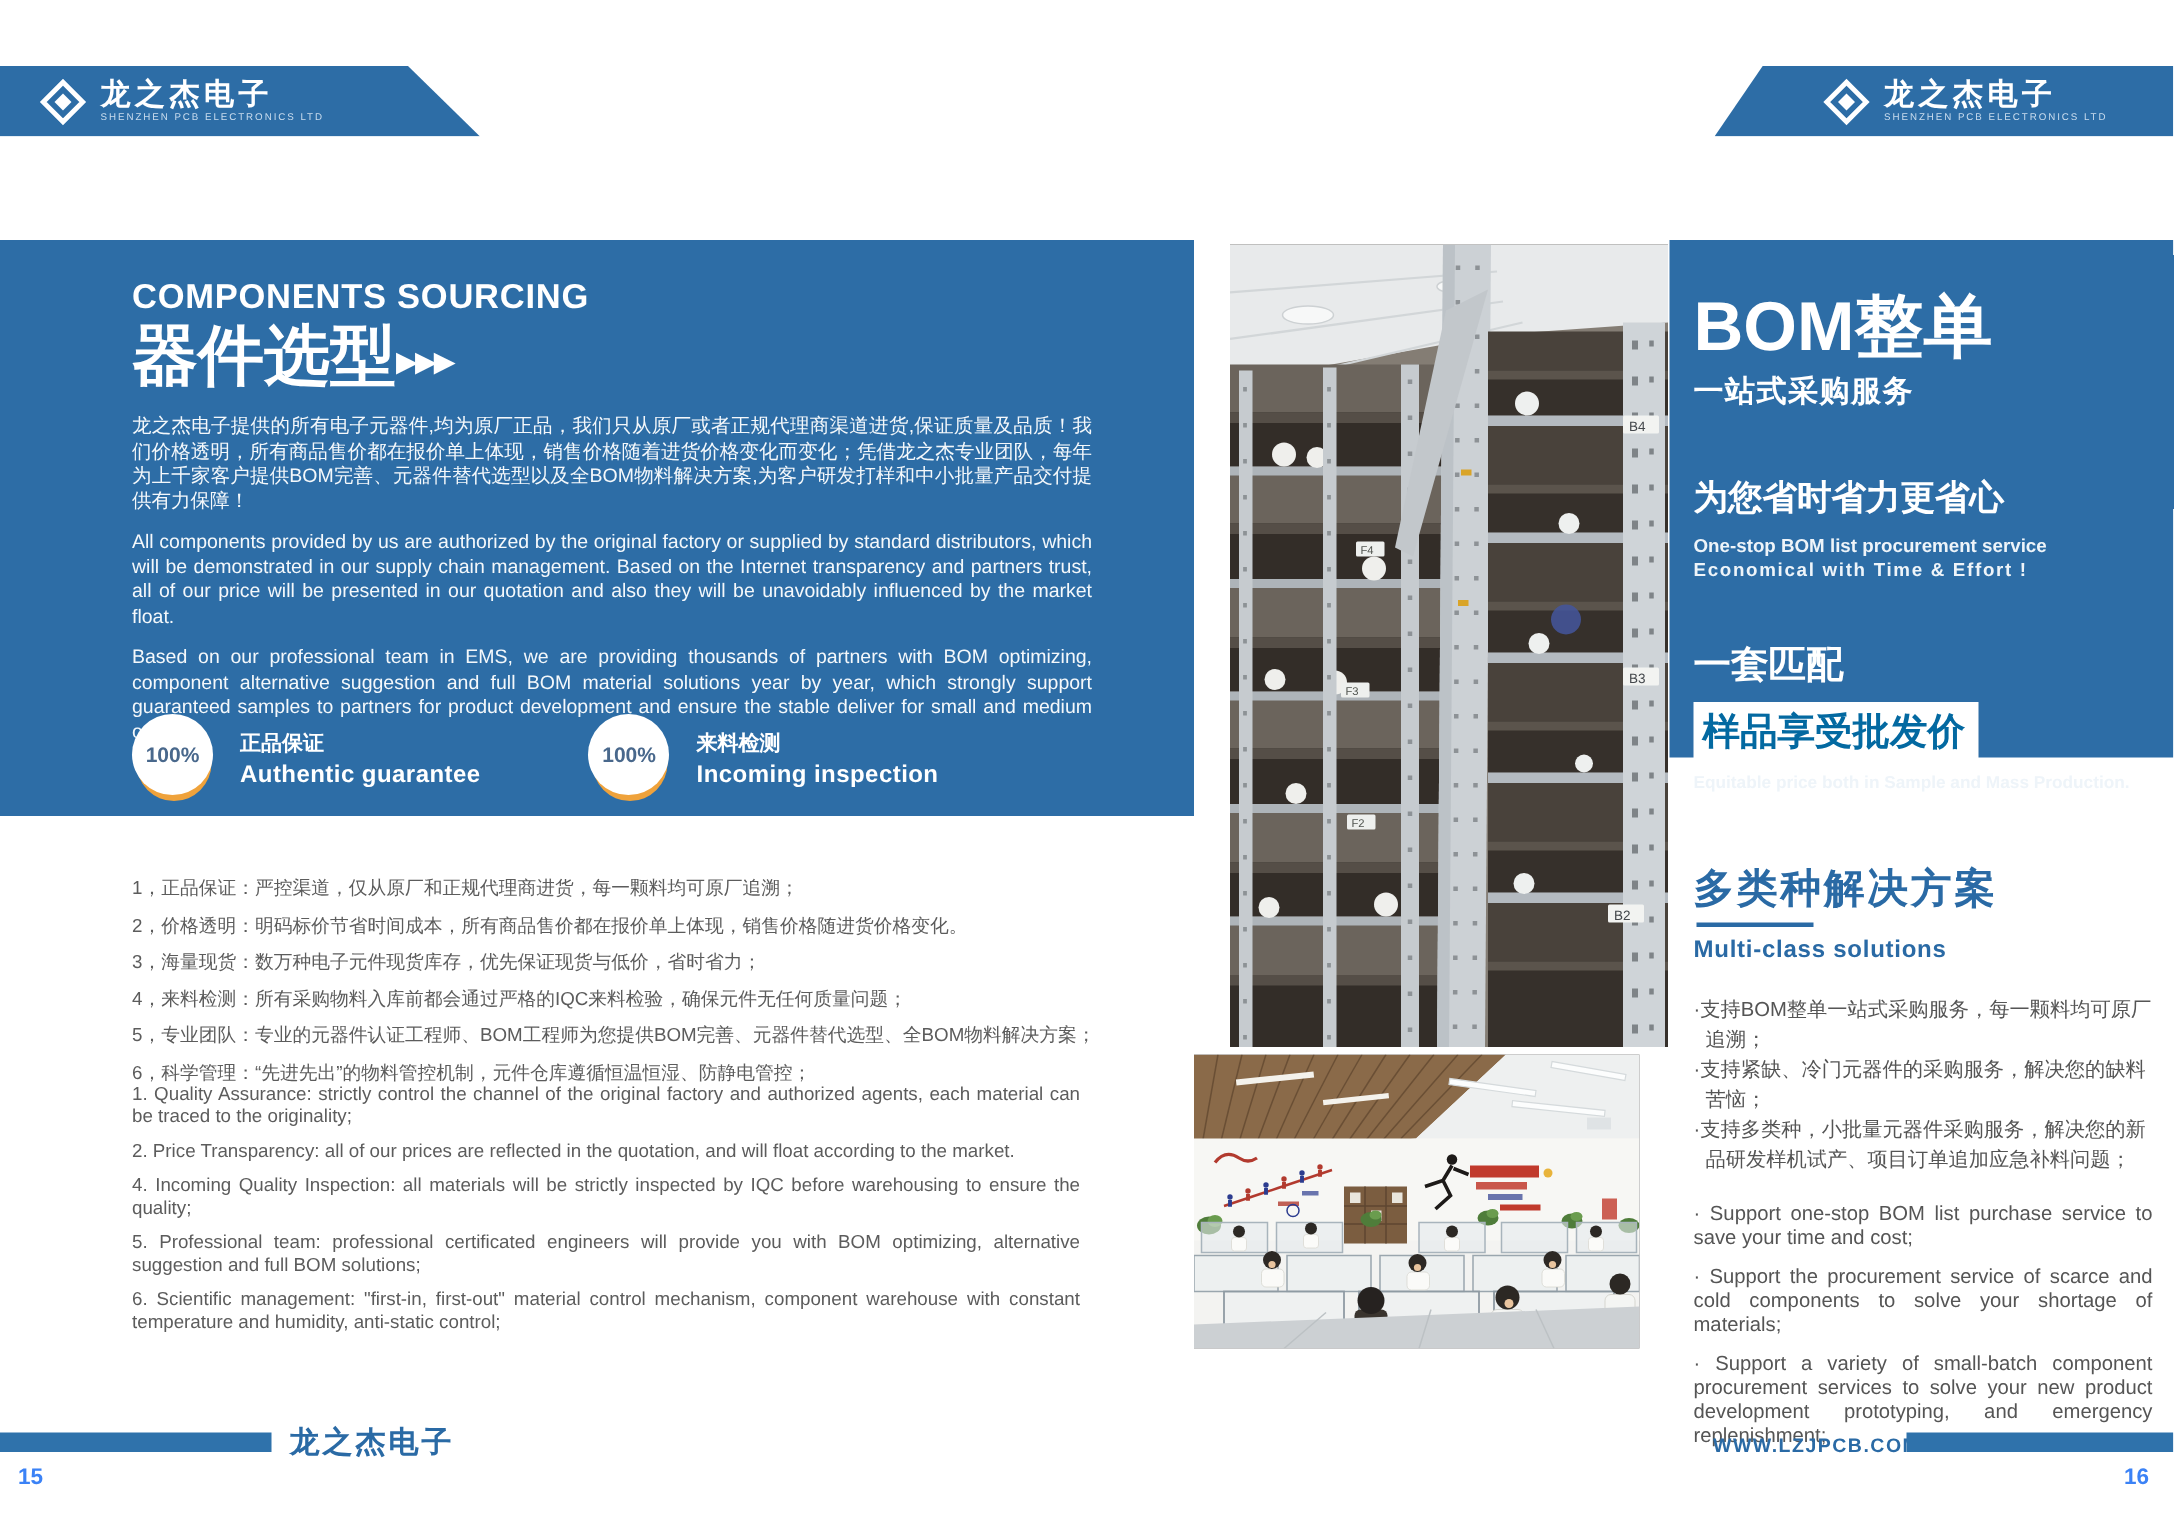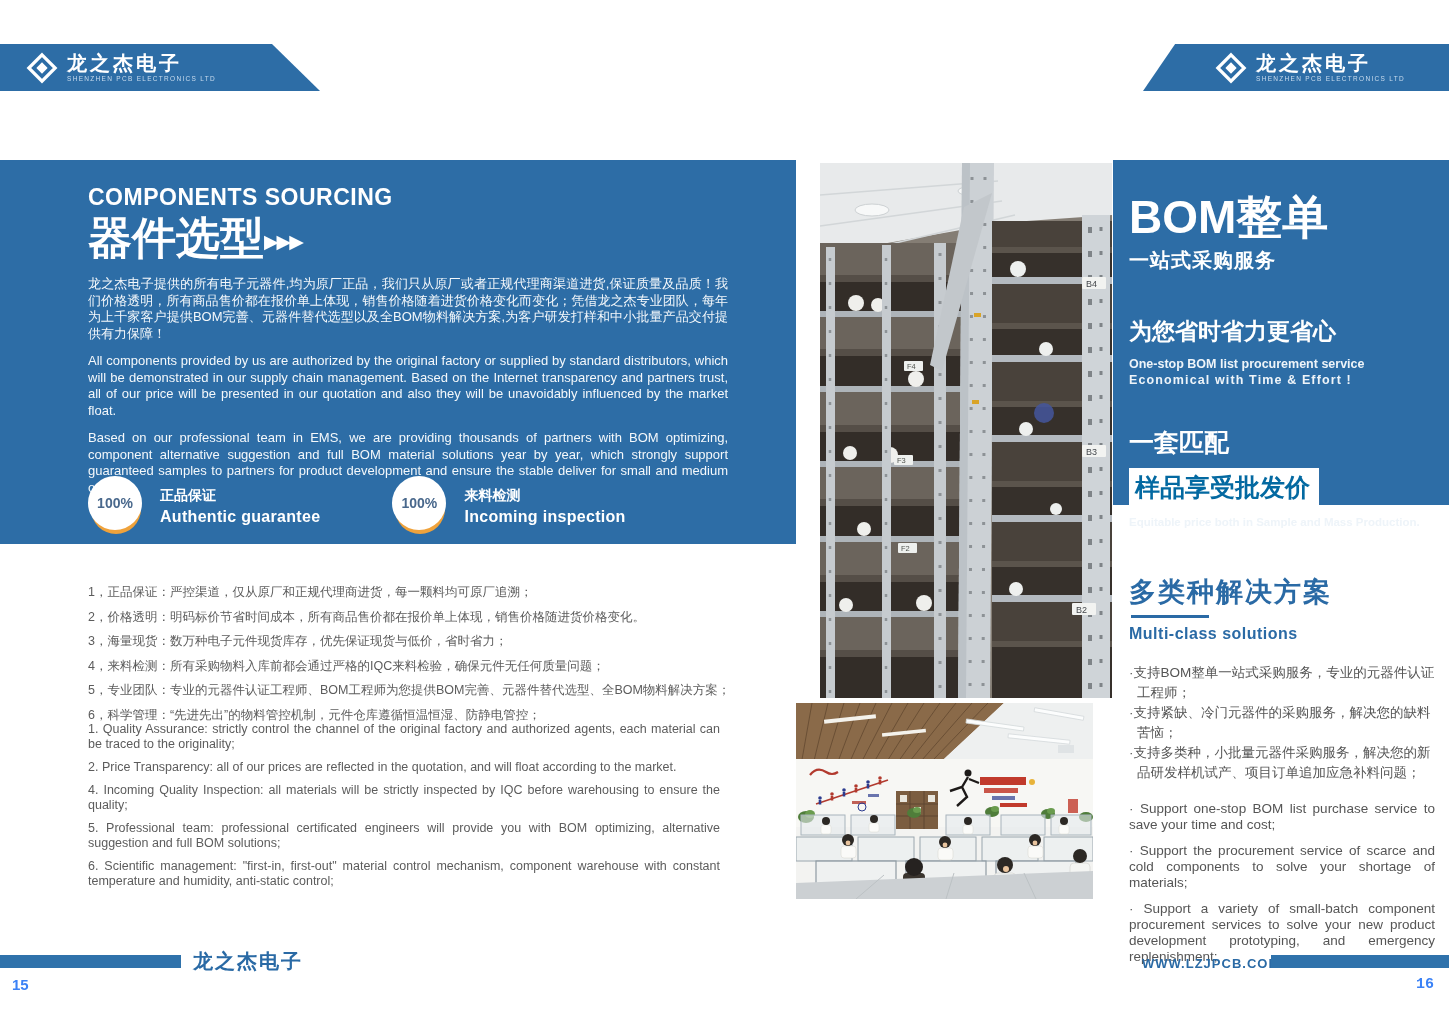--- a/index.html
+++ b/index.html
@@ -67,21 +67,21 @@
   .sol-en .b{margin-bottom:10px;line-height:16px;text-align:justify;}
 
   
   .footer-bar{position:absolute;top:955px;height:13px;background:#2f72ab;}
   .footer-bar-left{left:0;width:181px;}
   .footer-bar-right{left:1271px;width:178px;}
   .footer-brand{position:absolute;left:193px;top:948px;color:#2a6aa5;font-size:20px;font-weight:bold;letter-spacing:2px;}
   .footer-url{position:absolute;left:1142px;top:956px;color:#2a6aa5;font-size:13px;font-weight:bold;letter-spacing:1px;text-decoration:none;}
   .page-num{position:absolute;top:976px;color:#3b82f6;font-size:15px;font-weight:bold;}
   .page-num-left{left:12px;}
-  .page-num-right{left:1416px;font-family:Liberation Mono, monospace;}
+  .page-num-right{left:1416px;}
 </style>
 </head>
 <body>
 
 <div class="page">
 
   <div class="banner banner-left">
     <div class="logo">
       <span class="logo-icon">
         <svg width="32" height="32" viewBox="0 0 34 34">
@@ -435,21 +435,21 @@
       <span class="match-highlight">样品享受批发价</span>
     </div>
     <div class="match-caption">Equitable price both in Sample and Mass Production.</div>
   </div>
 
   <div class="solutions">
     <div class="sol-title">多类种解决方案</div>
     <div class="sol-underline"></div>
     <div class="sol-sub">Multi-class solutions</div>
     <div class="sol-cn">
-      <div class="b">·支持BOM整单一站式采购服务，专业的元器件认证工程师；</div>
+      <div class="b">·支持BOM整单一站式采购服务，每一颗料均可原厂追溯；</div>
       <div class="b">·支持紧缺、冷门元器件的采购服务，解决您的缺料苦恼；</div>
       <div class="b">·支持多类种，小批量元器件采购服务，解决您的新品研发样机试产、项目订单追加应急补料问题；</div>
     </div>
     <div class="sol-en">
       <div class="b">· Support one-stop BOM list purchase service to save your time and cost;</div>
       <div class="b">· Support the procurement service of scarce and cold components to solve your shortage of materials;</div>
       <div class="b">· Support a variety of small-batch component procurement services to solve your new product development prototyping, and emergency replenishment;</div>
     </div>
   </div>
 

